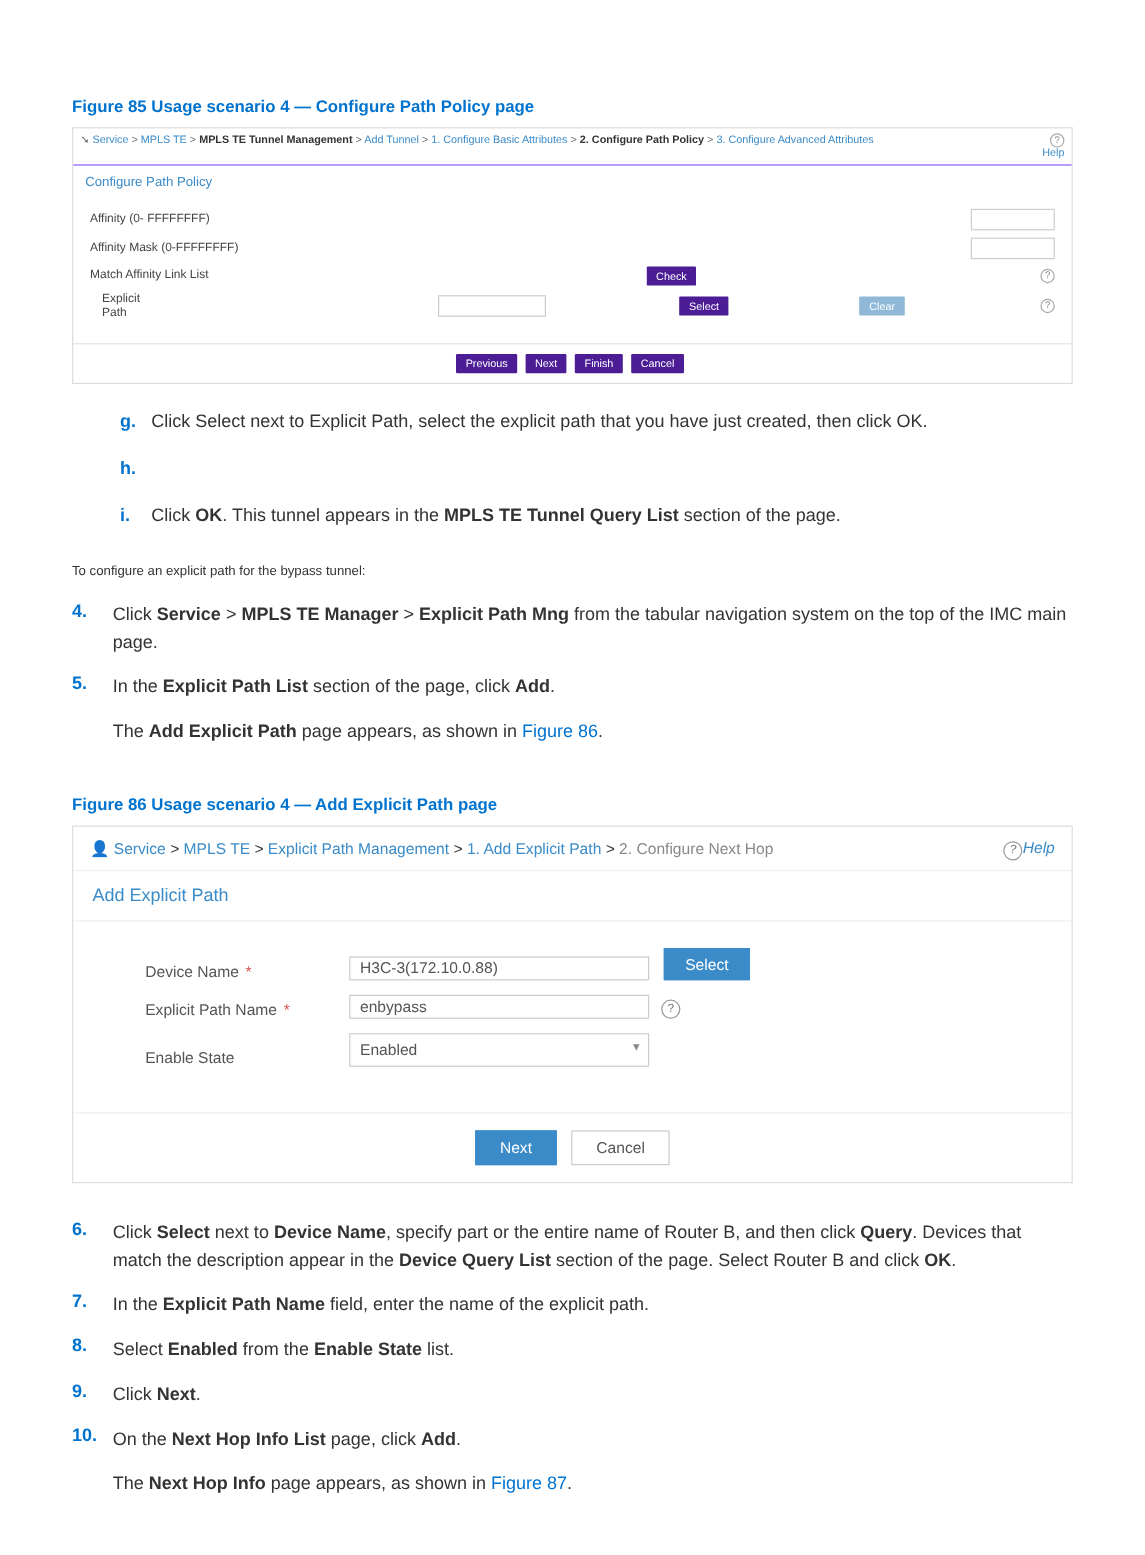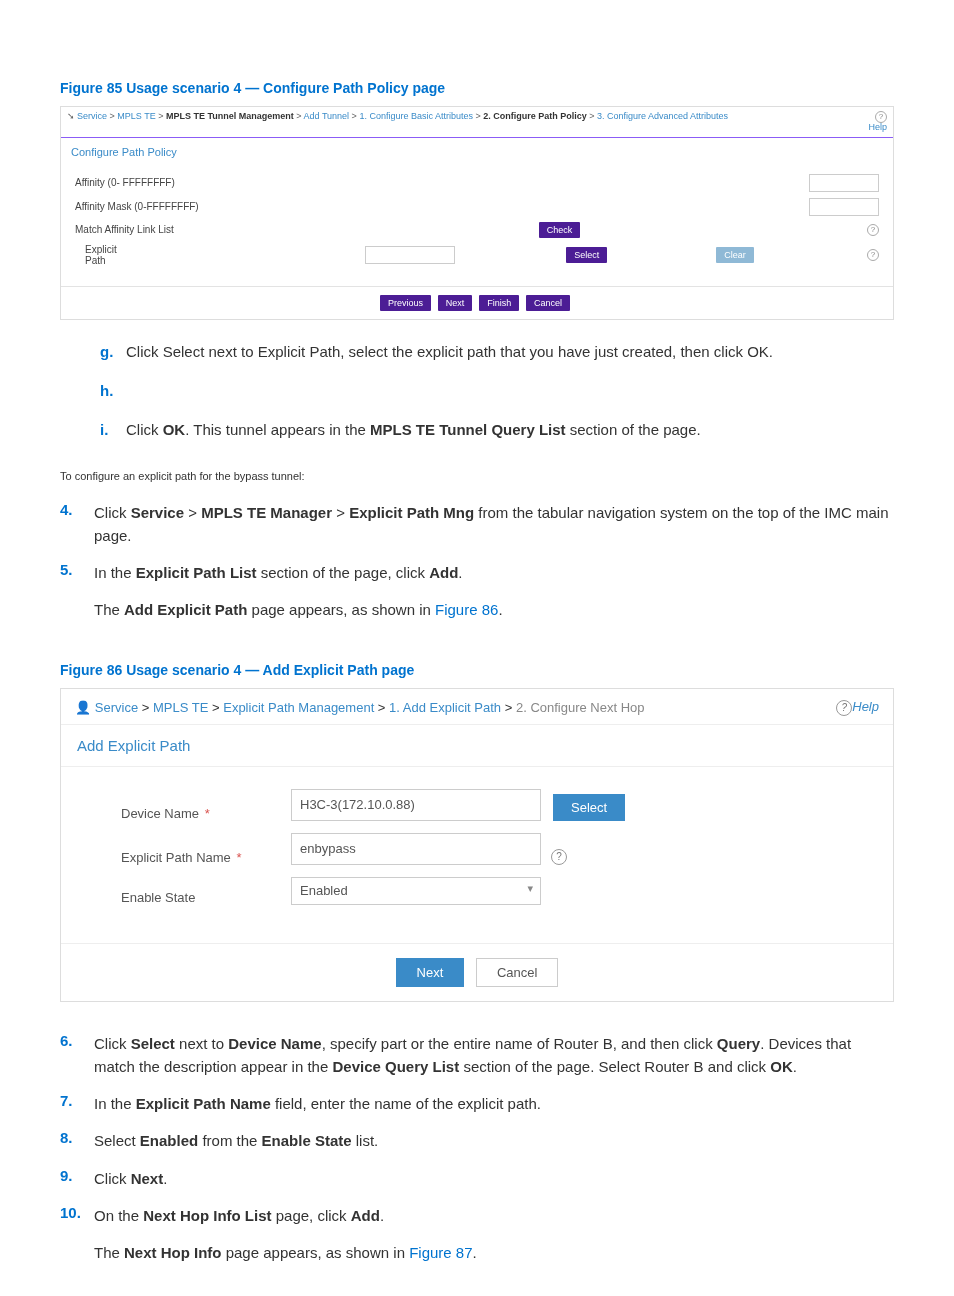--- a/index.html
+++ b/index.html
@@ -100,21 +100,21 @@
     border-top: 1px solid #eee;
   }
   .panel86-body {
     border-top: 1px solid #eee;
     padding: 22px 30px 26px 60px;
   }
   .row86 { display:flex; align-items:flex-end; margin-bottom: 12px; }
   .lbl86 { width: 170px; font-size: 13px; color: #555; }
   .req { color: #d9534f; margin-left:2px; }
   .inp86 {
-    width: 250px; height: 32px; border: 1px solid #ccc; padding: 0 8px;
+    width: 250px; height: 20px; border: 1px solid #ccc; padding: 0 8px;
     font-size: 13px; color: #555; background:#fff;
   }
   .sel86 {
     width: 250px; height: 28px; border: 1px solid #ccc; padding: 0 8px;
     font-size: 13px; color: #555; background:#fff;
     appearance: none; position: relative;
   }
   .sel-wrap { position:relative; display:inline-block; }
   .sel-wrap::after { content:"▾"; position:absolute; right:8px; top:5px; color:#888; font-size:11px; pointer-events:none;}
   .btn86 {

